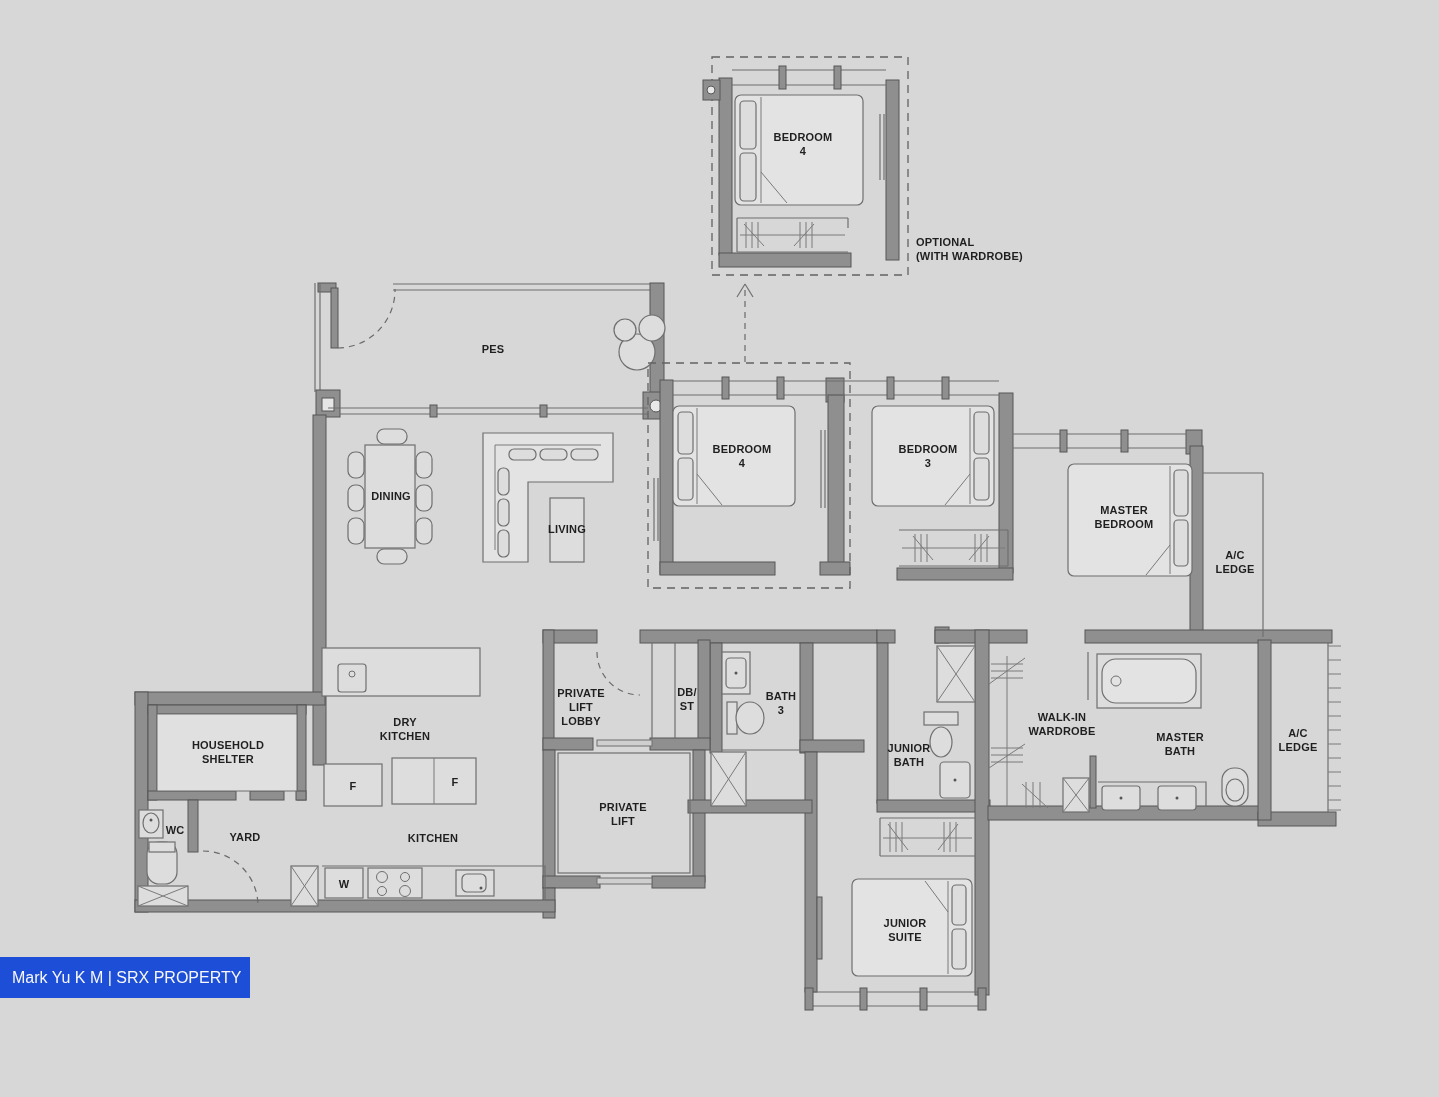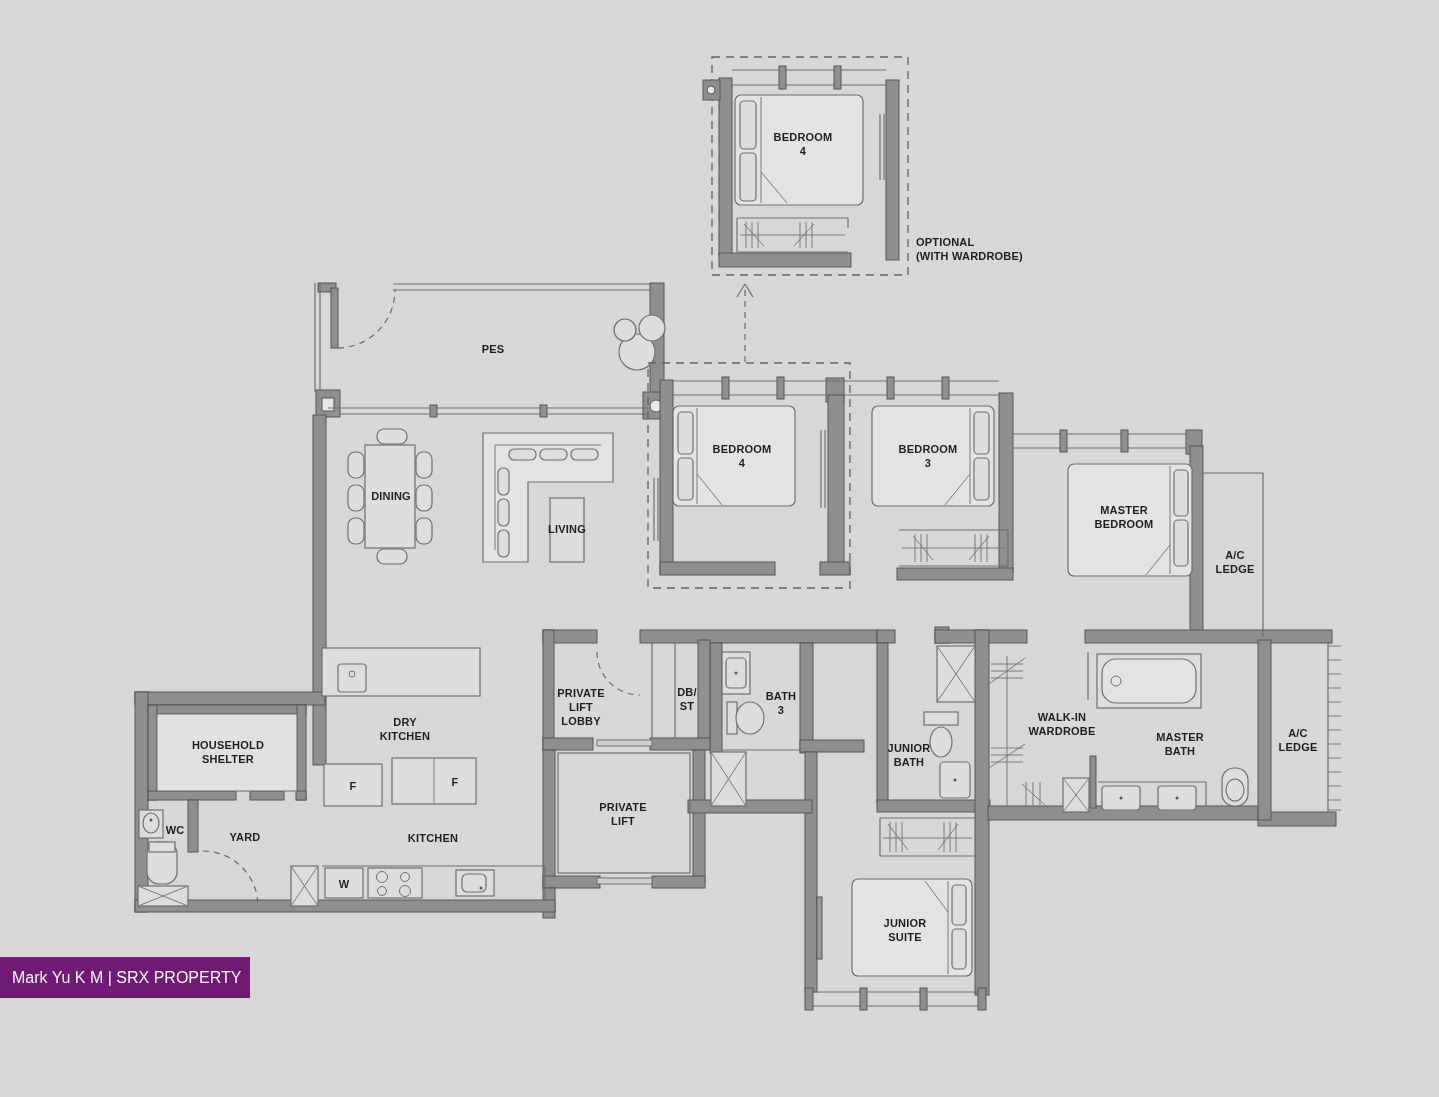--- a/index.html
+++ b/index.html
@@ -9,21 +9,21 @@
   .w{fill:#8f8f8f;stroke:#565656;stroke-width:1;}
   .tl{stroke:#6f6f6f;stroke-width:1.2;fill:none;}
   .tl2{stroke:#7a7a7a;stroke-width:1;fill:none;}
   .tf{fill:#dddddd;stroke:#6f6f6f;stroke-width:1.2;}
   .tfl{fill:#e3e3e3;stroke:#6f6f6f;stroke-width:1.2;}
   .dash{stroke:#636363;stroke-width:1.3;fill:none;stroke-dasharray:8 6;}
   .dasharc{stroke:#6a6a6a;stroke-width:1.2;fill:none;stroke-dasharray:6 5;}
   .lbl{font-family:"Liberation Sans",sans-serif;font-size:11px;font-weight:bold;fill:#1f1f1f;
        letter-spacing:.2px;text-anchor:middle;}
   .lbls{text-anchor:start;}
-  .wm{position:absolute;left:0;top:957px;width:250px;height:41px;background:#701a75;
+  .wm{position:absolute;left:0;top:957px;width:250px;height:41px;background:#1d4ed8;
       color:#f7f7f7;font-size:16px;line-height:41px;padding-left:12px;box-sizing:border-box;
       white-space:nowrap;}
 </style>
 </head>
 <body>
 
 <div id="canvas">
 <svg width="1439" height="1097" viewBox="0 0 1439 1097">
 
   <g>

